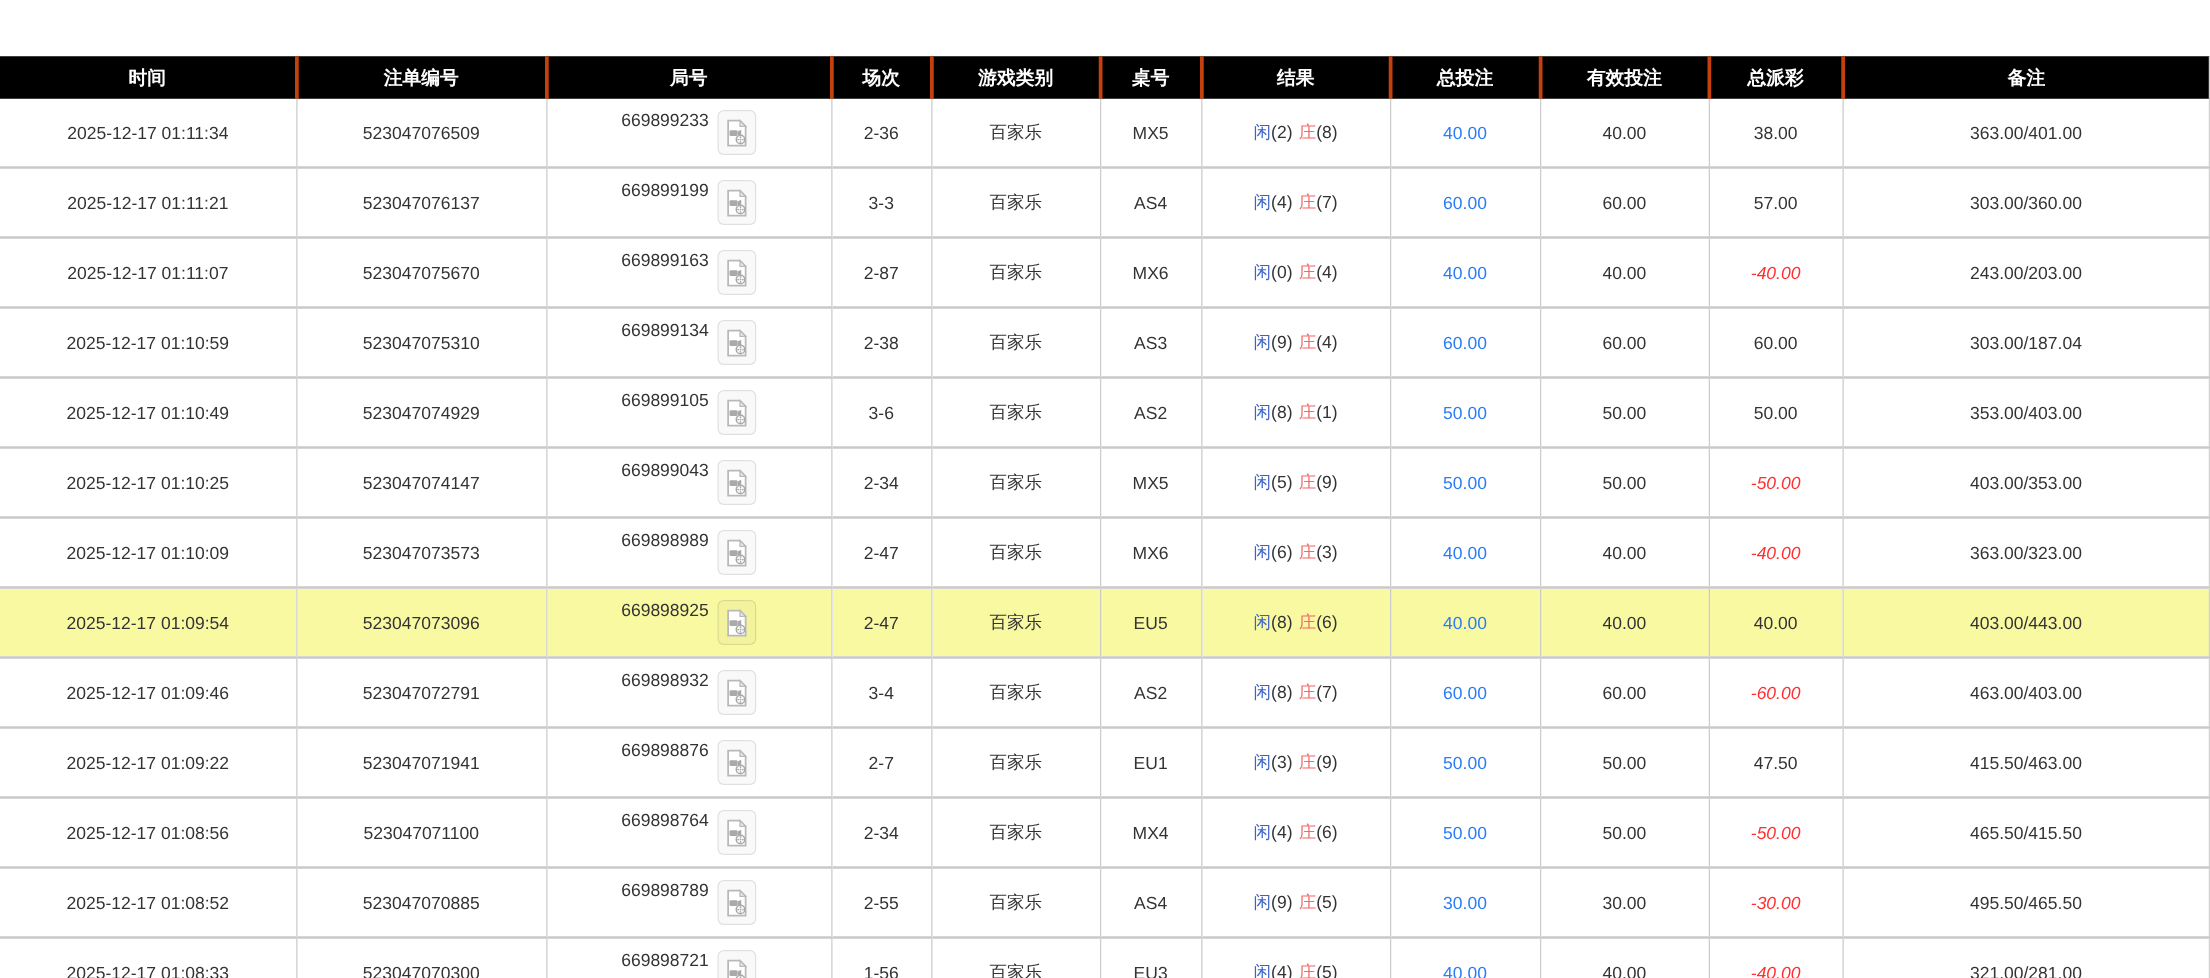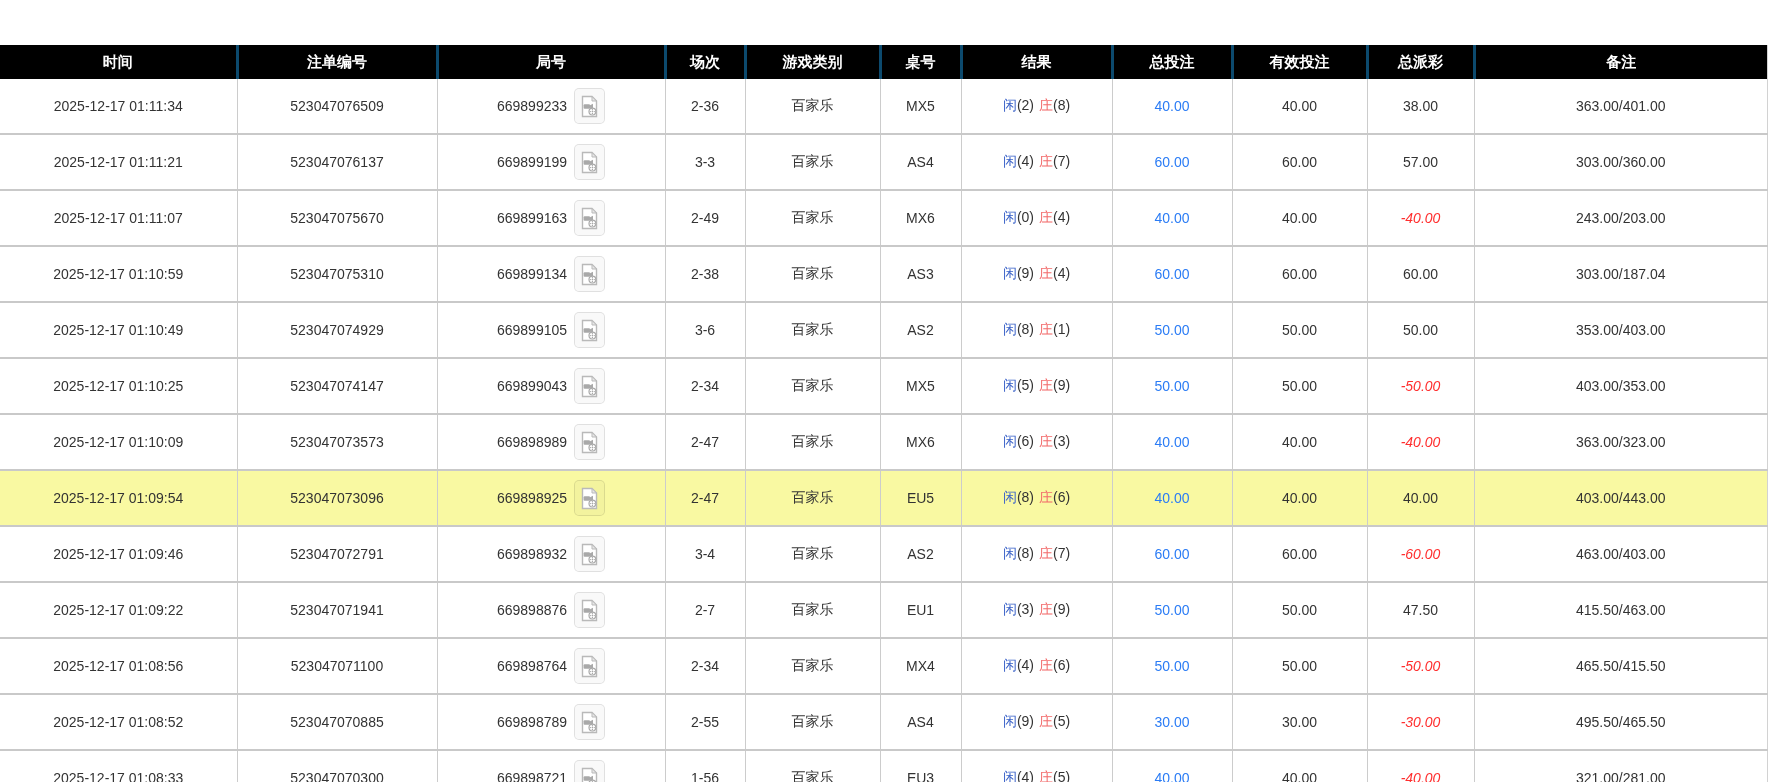--- a/index.html
+++ b/index.html
@@ -18,40 +18,40 @@
   body{font-family:"Liberation Sans","DejaVu Sans",sans-serif;color:var(--text);}
   .wrap{width:1768px;padding-top:45px;}
   table{width:1768px;border-collapse:collapse;table-layout:fixed;border-right:2px solid #d2d2d2;}
   thead th{
     background:var(--header-bg);
     color:var(--header-text);
     font-size:15px;
     font-weight:bold;
     height:34px;
     padding:0;
-    border-left:3px solid #0c4a6e;
+    border-left:3px solid #c2410c;
     white-space:nowrap;
   }
   thead th:first-child{border-left:none;margin-top:36px;}
   tbody td{
     height:54px;
     padding:0 2px;
     text-align:center;
     vertical-align:middle;
     font-size:14px;
     color:var(--text);
     background:#ffffff;
     border-bottom:2px solid var(--row-border);
     border-left:1px solid var(--col-border);
     white-space:nowrap;
     overflow:hidden;
   }
   tbody td:first-child{border-left:none;margin-top:30px;}
   tbody tr.highlight td{background:var(--highlight-bg);}
-  .round-flex{display:flex;align-items:center;justify-content:center;gap:7px;}
+  .round-flex{display:flex;align-items:flex-start;justify-content:center;gap:7px;}
   .video-btn{
     width:31px;height:36px;
     border:1px solid rgba(0,0,0,0.10);
     border-radius:5px;
     background:rgba(0,0,0,0.025);
     display:inline-flex;align-items:center;justify-content:center;
     padding:0;cursor:pointer;
   }
   .p-label{color:var(--player-color);}
   .b-label{color:var(--banker-color);}
@@ -171,21 +171,21 @@
                   <circle cx="12.4" cy="16.6" r="3.4" fill="#ffffff" stroke="#a9a9a9" stroke-width="1.2"></circle>
                   <circle cx="12.4" cy="16.6" r="0.8" fill="#a9a9a9"></circle>
                   <circle cx="12.4" cy="14.7" r="0.7" fill="#a9a9a9"></circle>
                   <circle cx="12.4" cy="18.5" r="0.7" fill="#a9a9a9"></circle>
                   <circle cx="10.5" cy="16.6" r="0.7" fill="#a9a9a9"></circle>
                   <circle cx="14.3" cy="16.6" r="0.7" fill="#a9a9a9"></circle>
                 </svg>
               </button>
             </div>
           </td>
-          <td>2-49</td>
+          <td>2-87</td>
           <td>百家乐</td>
           <td>MX6</td>
           <td><span class="p-label">闲</span><span class="score">(0)</span><span class="result-gap"></span><span class="b-label">庄</span><span class="score">(4)</span></td>
           <td><span class="bet-link">40.00</span></td>
           <td>40.00</td>
           <td class="neg">-40.00</td>
           <td>243.00/203.00</td>
         </tr>
         <tr>
           <td>2025-12-17 01:10:59</td>

